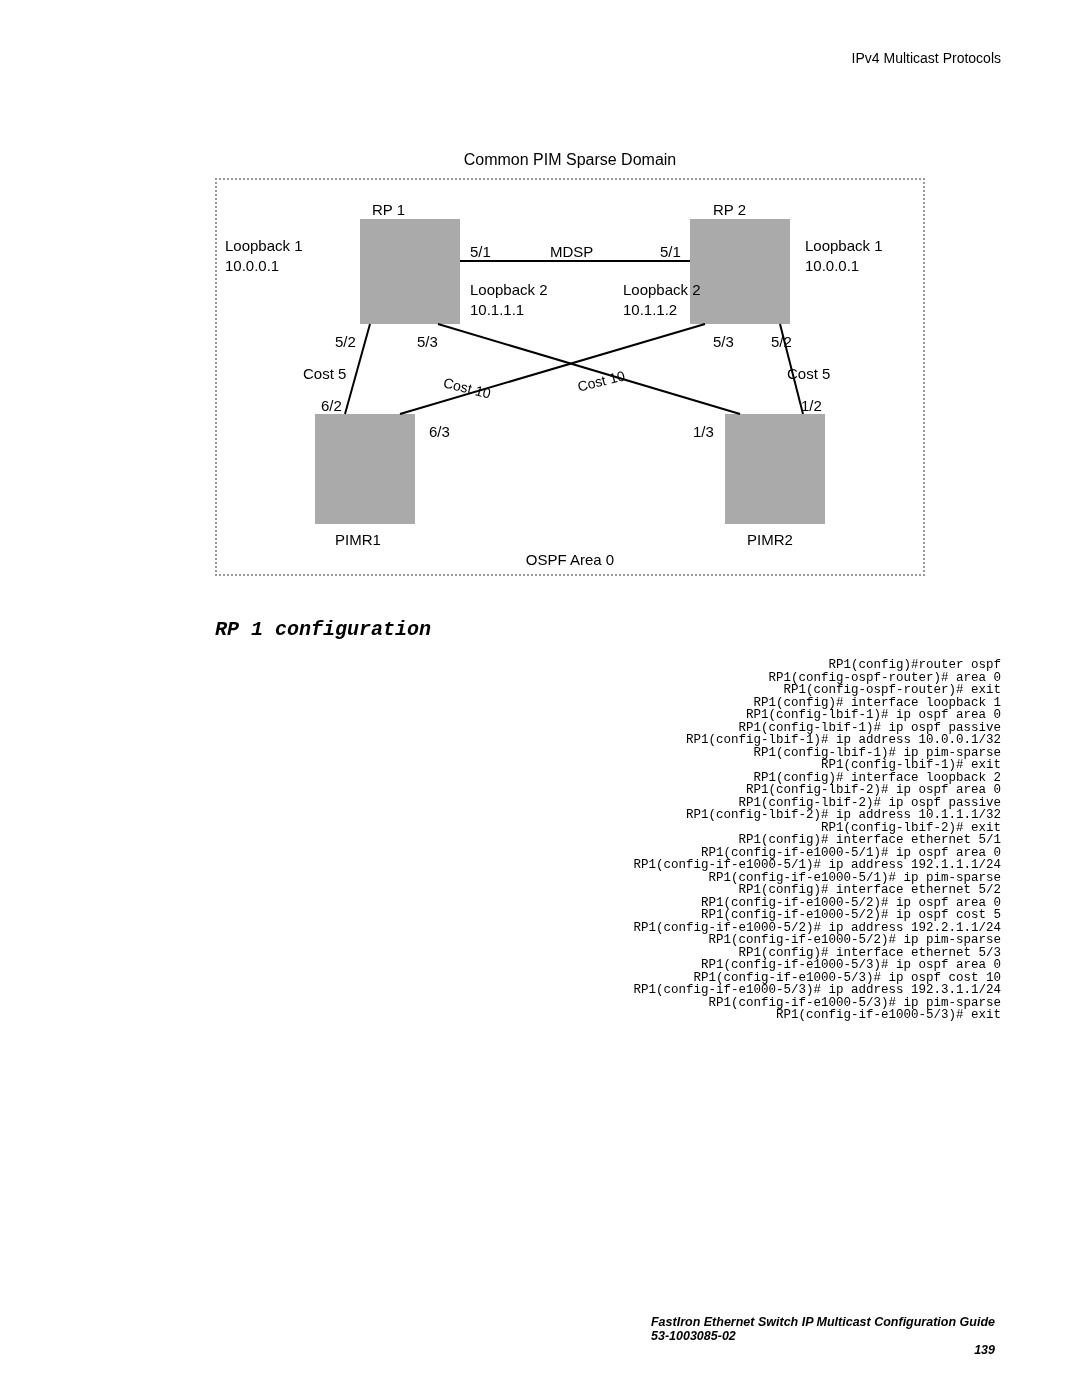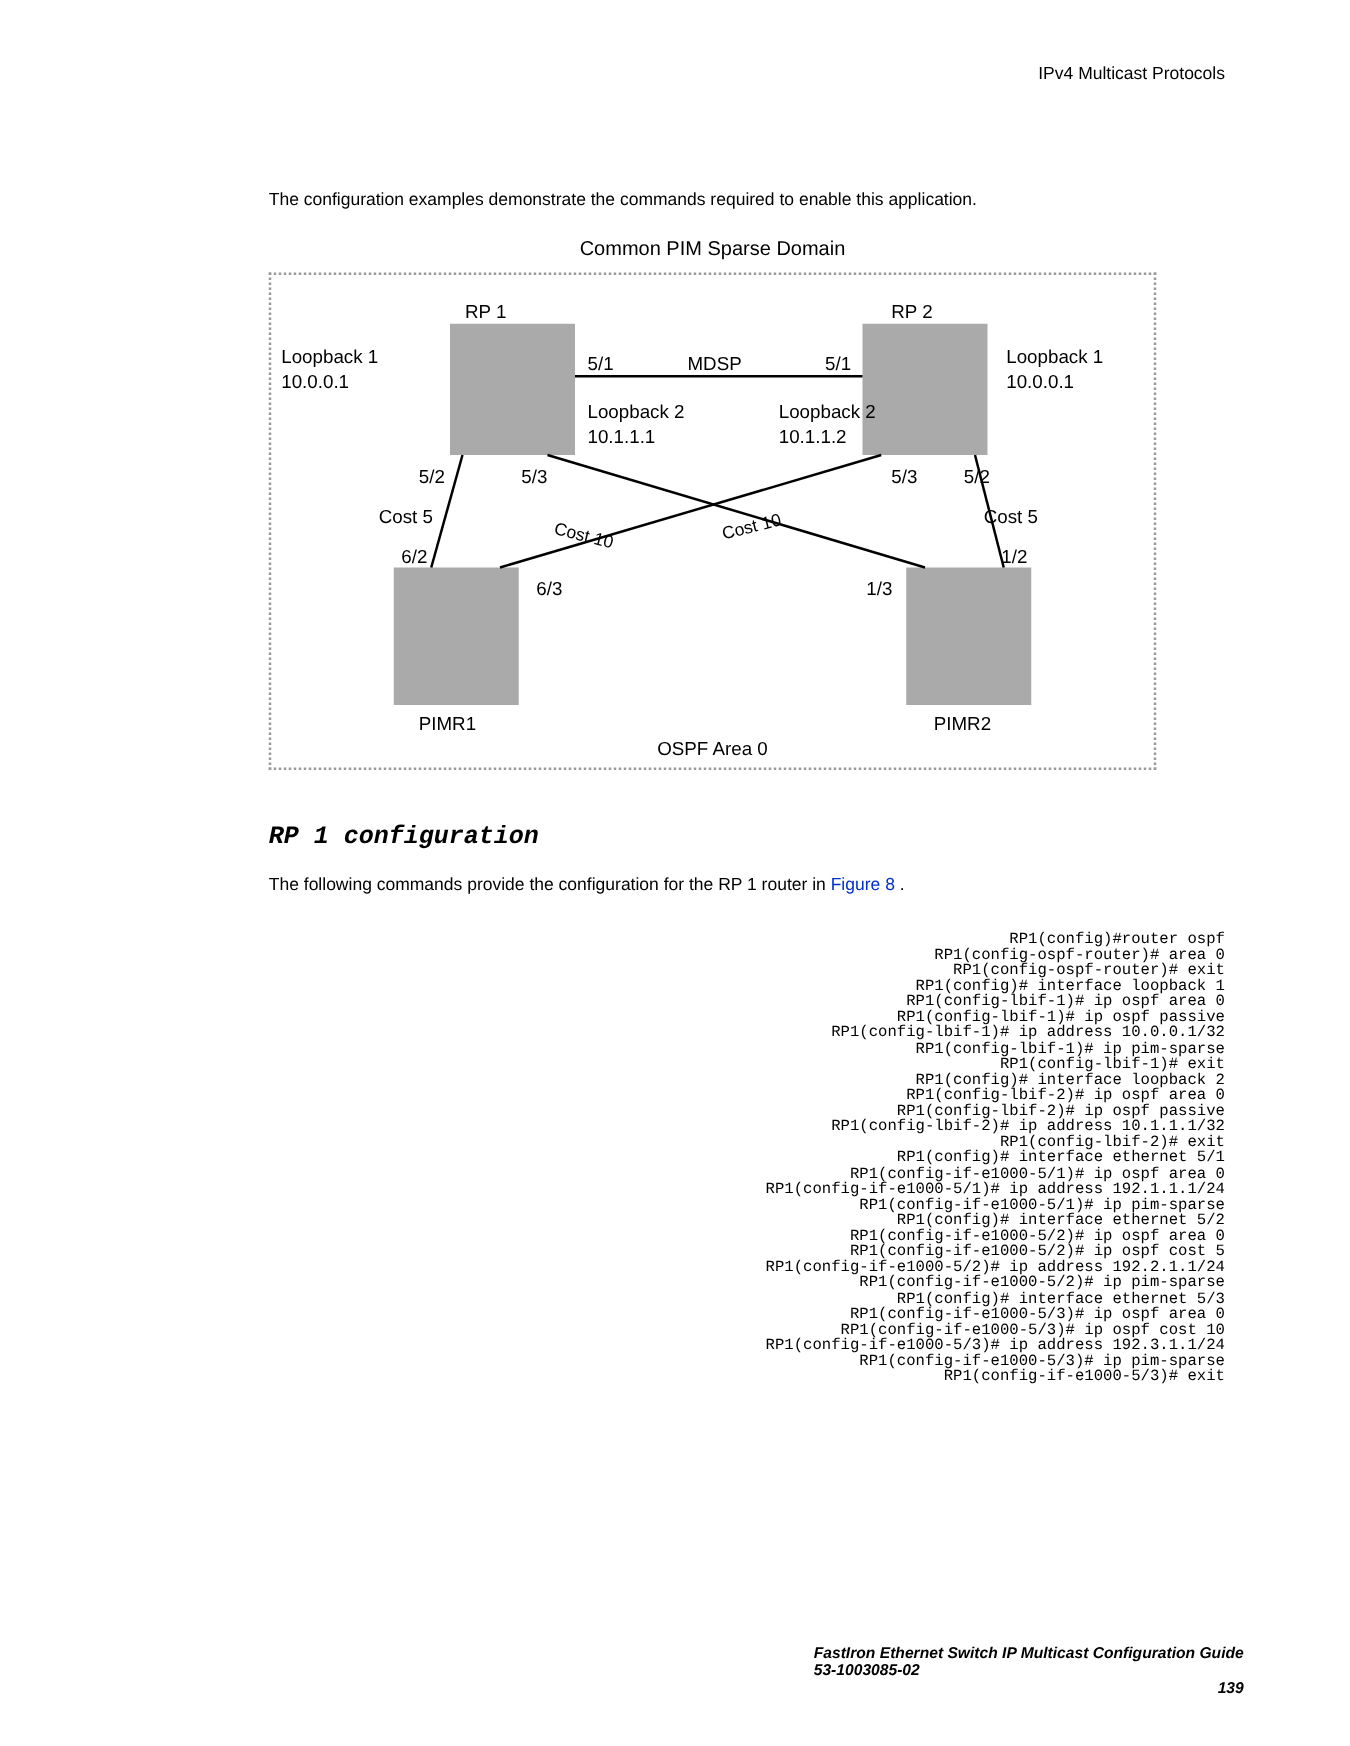--- a/index.html
+++ b/index.html
@@ -6,21 +6,21 @@
     font-family: Arial, Helvetica, sans-serif;
     font-size: 14px;
     color: #000;
     margin: 0;
     background: #fff;
     width: 1080px;
     height: 1397px;
     position: relative;
   }
   .page {
-    padding: 50px 100px 40px 215px;
+    padding: 50px 79px 40px 215px;
     box-sizing: border-box;
     width: 1080px;
   }
   .header-right {
     text-align: right;
     font-size: 14px;
     margin-bottom: 85px;
   }
   .intro {
     font-size: 14px;
@@ -116,21 +116,20 @@
     flex-direction: column;
   }
   .footer-right { font-style: italic; font-weight: bold; }
 </style>
 </head>
 <body>
 
 <div class="page">
   <div class="header-right">IPv4 Multicast Protocols</div>
 
-  <div class="intro">The configuration examples demonstrate the commands required to enable this application.</div>
 
 
   <div class="diagram-wrap">
     <div class="diagram-title">Common PIM Sparse Domain</div>
     <div class="dotted-border"></div>
 
     <div class="rp-box rp1"></div>
     <div class="rp-box rp2"></div>
     <div class="pimr-box pimr1"></div>
     <div class="pimr-box pimr2"></div>
@@ -183,23 +182,20 @@
     <span class="lbl" style="left:478px; top:272px;">1/3</span>
 
     <span class="lbl" style="left:120px; top:380px;">PIMR1</span>
     <span class="lbl" style="left:532px; top:380px;">PIMR2</span>
 
     <div class="ospf-area">OSPF Area 0</div>
   </div>
 
   <div class="section-h">RP 1 configuration</div>
 
-  <div class="section-p">
-    <span>The following commands provide the configuration for the RP 1 router in </span><a href="#">Figure 8</a><span> .</span>
-  </div>
 
   <pre class="code">RP1(config)#router ospf
 RP1(config-ospf-router)# area 0
 RP1(config-ospf-router)# exit
 RP1(config)# interface loopback 1
 RP1(config-lbif-1)# ip ospf area 0
 RP1(config-lbif-1)# ip ospf passive
 RP1(config-lbif-1)# ip address 10.0.0.1/32
 RP1(config-lbif-1)# ip pim-sparse
 RP1(config-lbif-1)# exit

